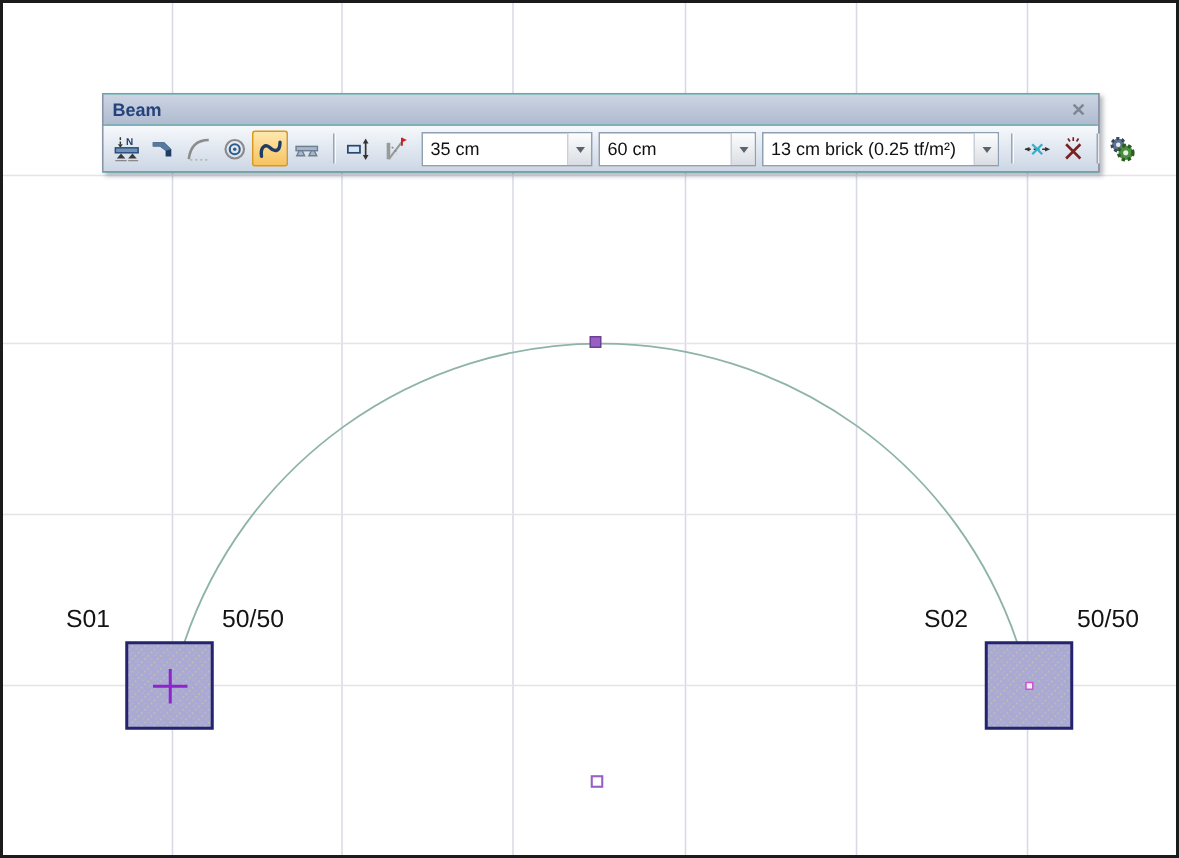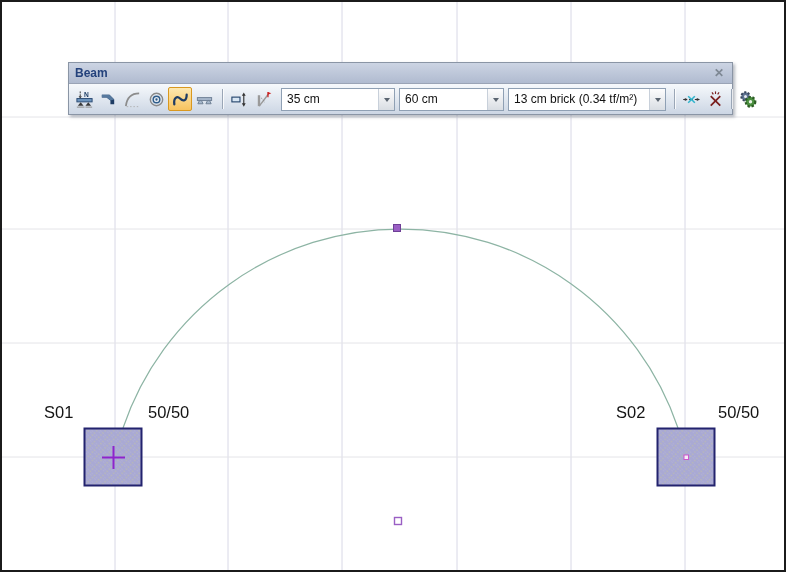--- a/index.html
+++ b/index.html
@@ -163,21 +163,21 @@
         <span class="combo-text">35 cm</span>
         <span class="combo-arrow"></span>
       </div>
 
       <div class="combo w2">
         <span class="combo-text">60 cm</span>
         <span class="combo-arrow"></span>
       </div>
 
       <div class="combo w3">
-        <span class="combo-text">13 cm brick (0.34 tf/m²)</span>
+        <span class="combo-text">13 cm brick (0.25 tf/m²)</span>
         <span class="combo-arrow"></span>
       </div>
 
       <div class="vsep"></div>
 
       <div class="tbtn">
         <svg width="19" height="19" viewBox="0 0 20 20">
           <line x1="1.5" y1="10" x2="18.5" y2="10" stroke="#333" stroke-width="1.1" stroke-dasharray="4,2"></line>
           <polygon points="1,10 4.5,8.4 4.5,11.6" fill="#333"></polygon>
           <polygon points="19,10 15.5,8.4 15.5,11.6" fill="#333"></polygon>

